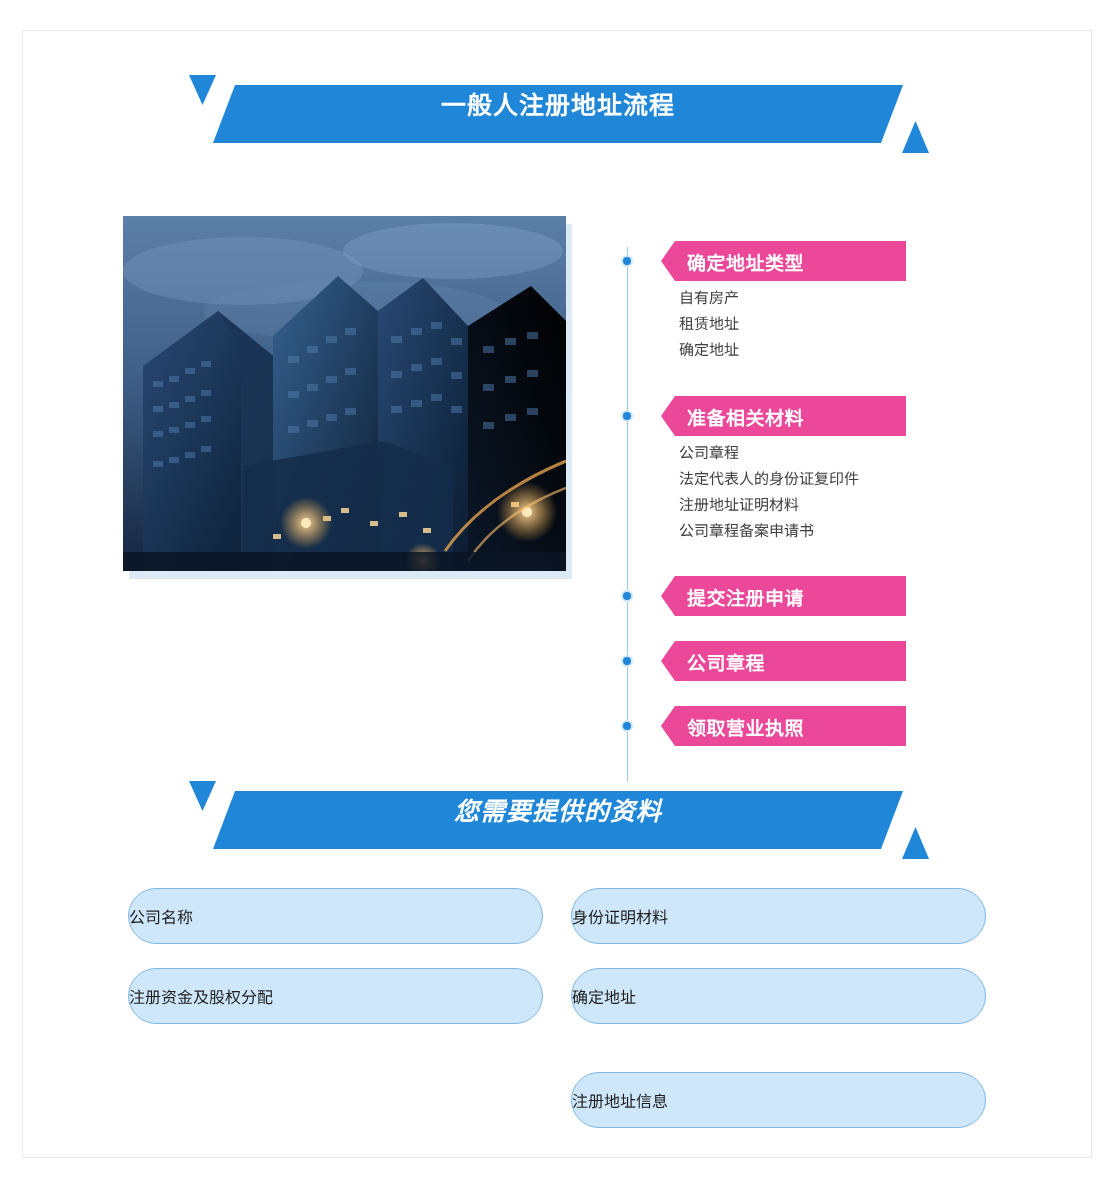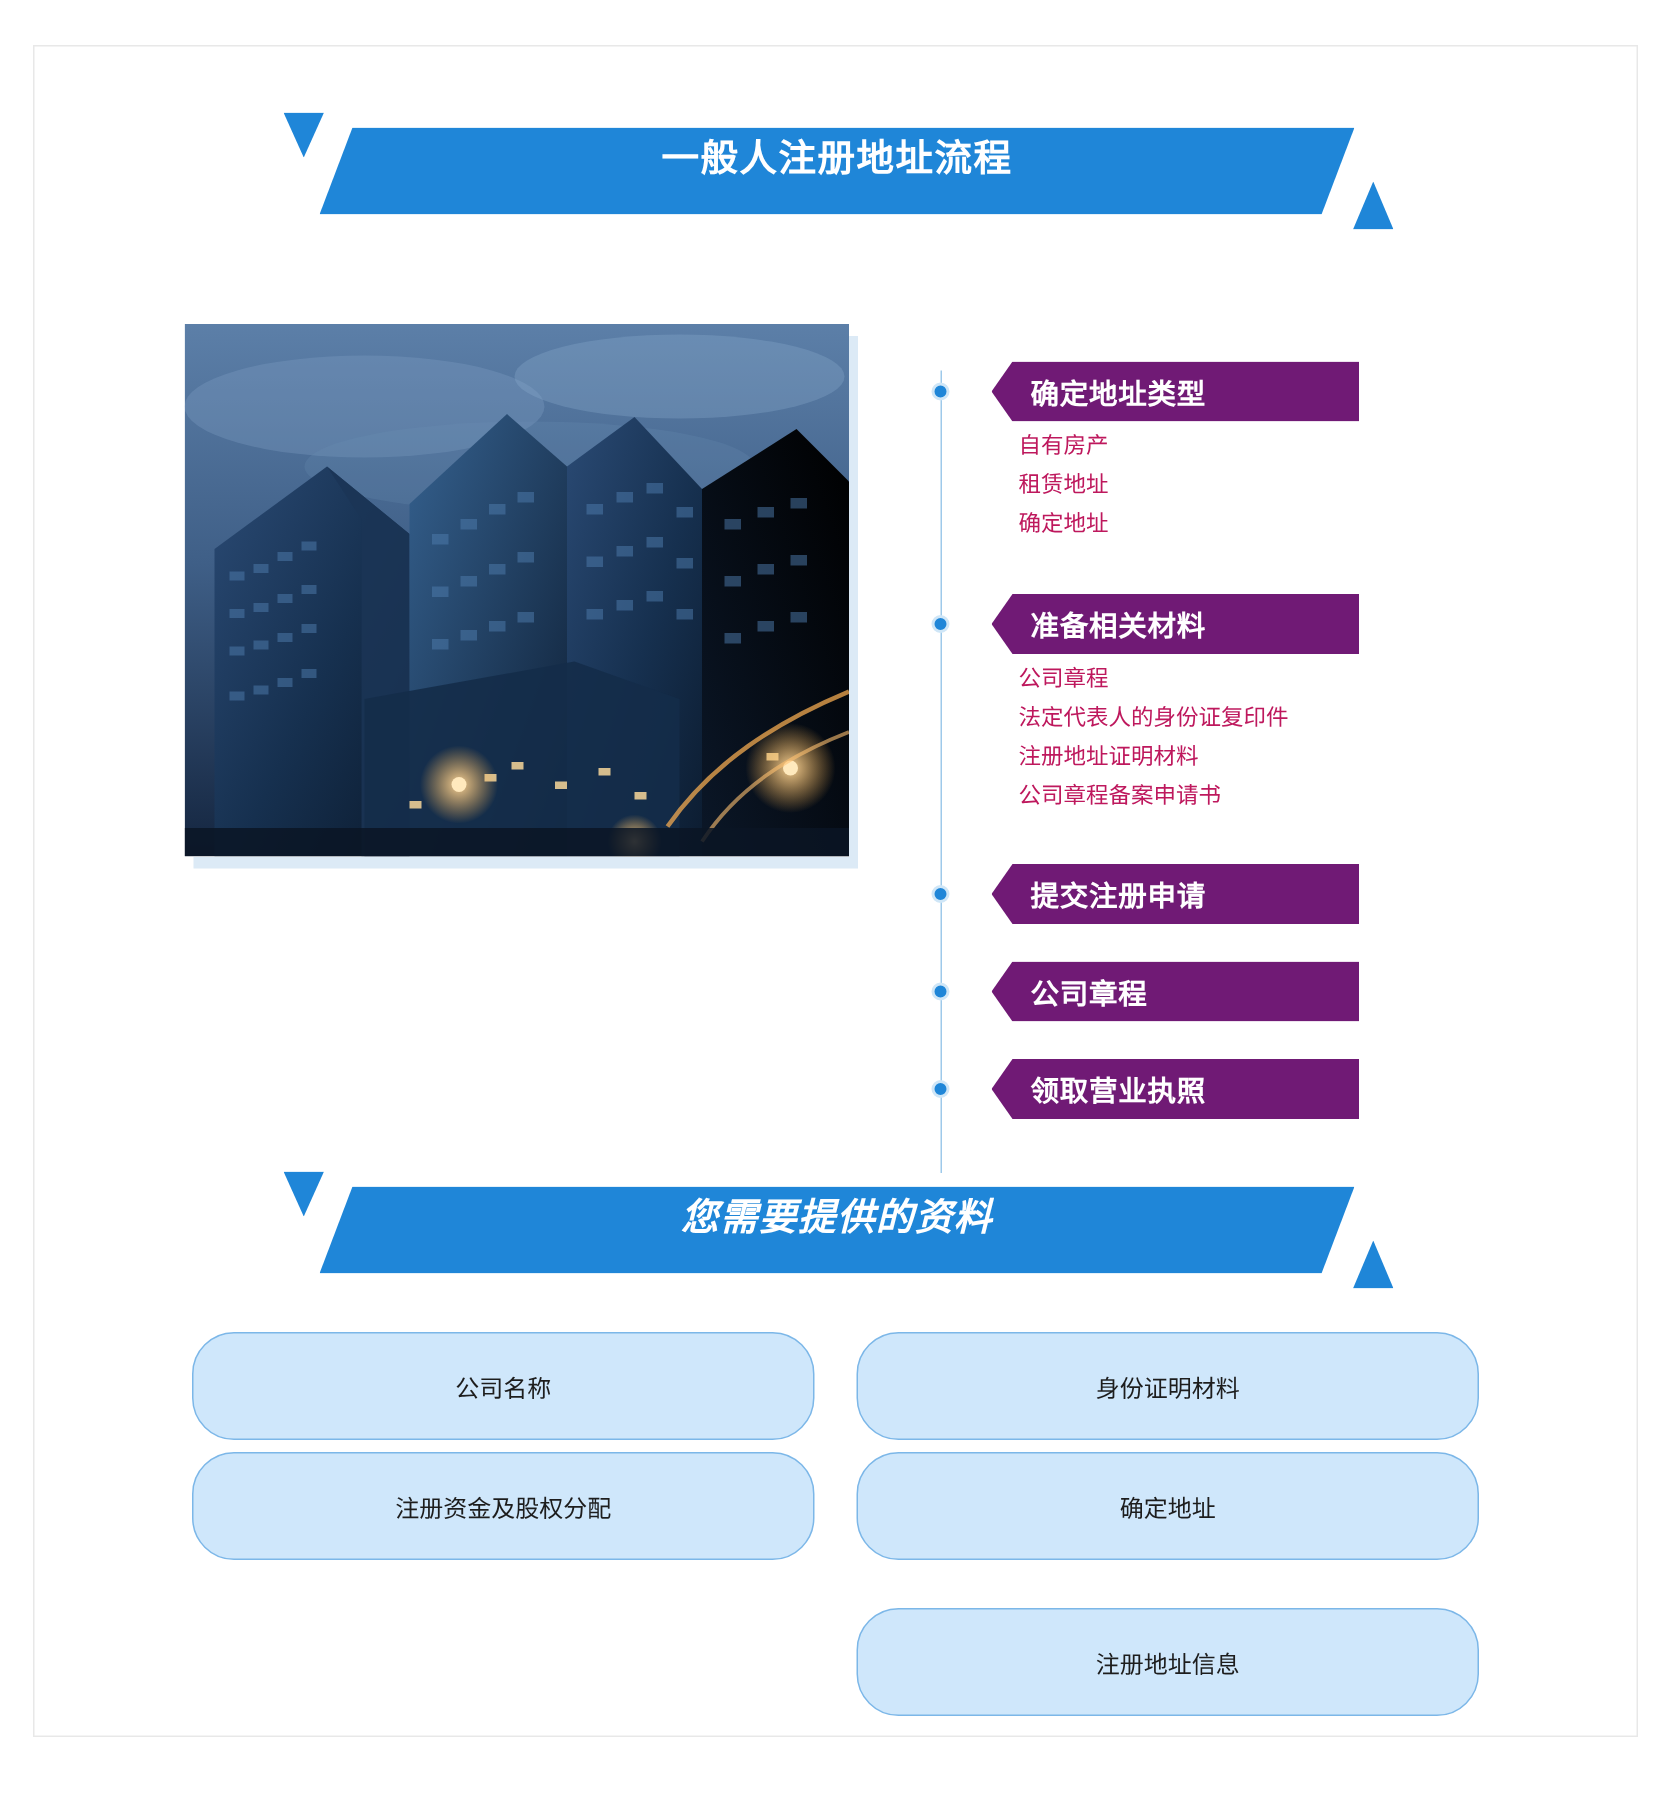--- a/index.html
+++ b/index.html
@@ -99,64 +99,63 @@
     background: #1f86d8;
     border: 2px solid #cfe6f7;
     box-sizing: border-box;
   }
   .flow-bar {
     position: absolute;
     left: 58px;
     top: 0;
     width: 245px;
     height: 40px;
-    background: #701a75;
+    background: #ec4899;
     clip-path: polygon(14px 0, 100% 0, 100% 100%, 14px 100%, 0 50%);
     display: flex;
     align-items: center;
   }
   .flow-bar-label {
     color: #ffffff;
     font-size: 19px;
     font-weight: bold;
     margin-left: 26px;
     letter-spacing: 0.5px;
   }
   .flow-sub {
     position: absolute;
     left: 76px;
     top: 44px;
     font-size: 15px;
     line-height: 26px;
-    color: #be185d;
+    color: #404040;
     white-space: nowrap;
   }
 
   
   .photo {
     position: absolute;
     left: 100px;
     top: 185px;
     width: 443px;
     height: 355px;
     box-shadow: 6px 8px 0 0 #dceaf6;
     overflow: hidden;
   }
   .photo svg { display: block; }
 
   
   .pill {
     position: absolute;
-    height: 72px;
+    height: 56px;
     border-radius: 28px;
     background: #cfe7fb;
     border: 1px solid #7cb7e8;
     display: flex;
     align-items: center;
-    justify-content: center;
     box-sizing: border-box;
   }
   .pill-label {
     font-size: 16px;
     color: #1d1d1d;
   }
 </style>
 </head>
 <body>
 

